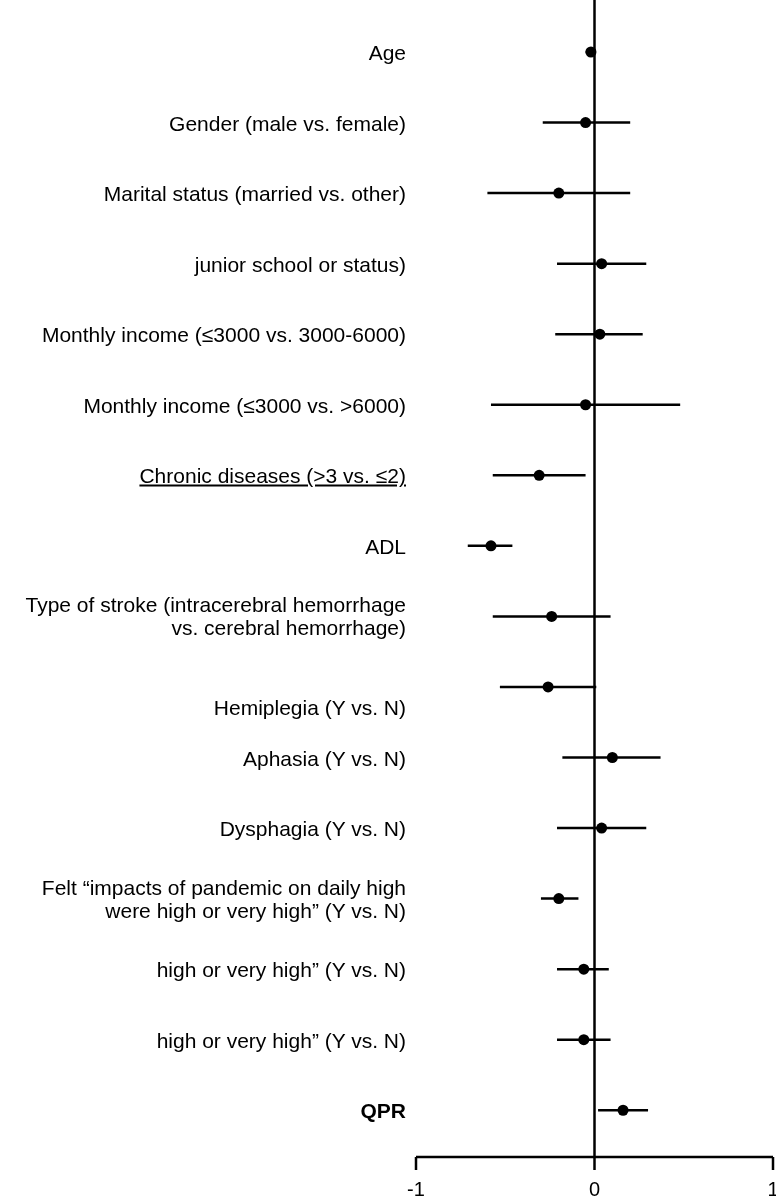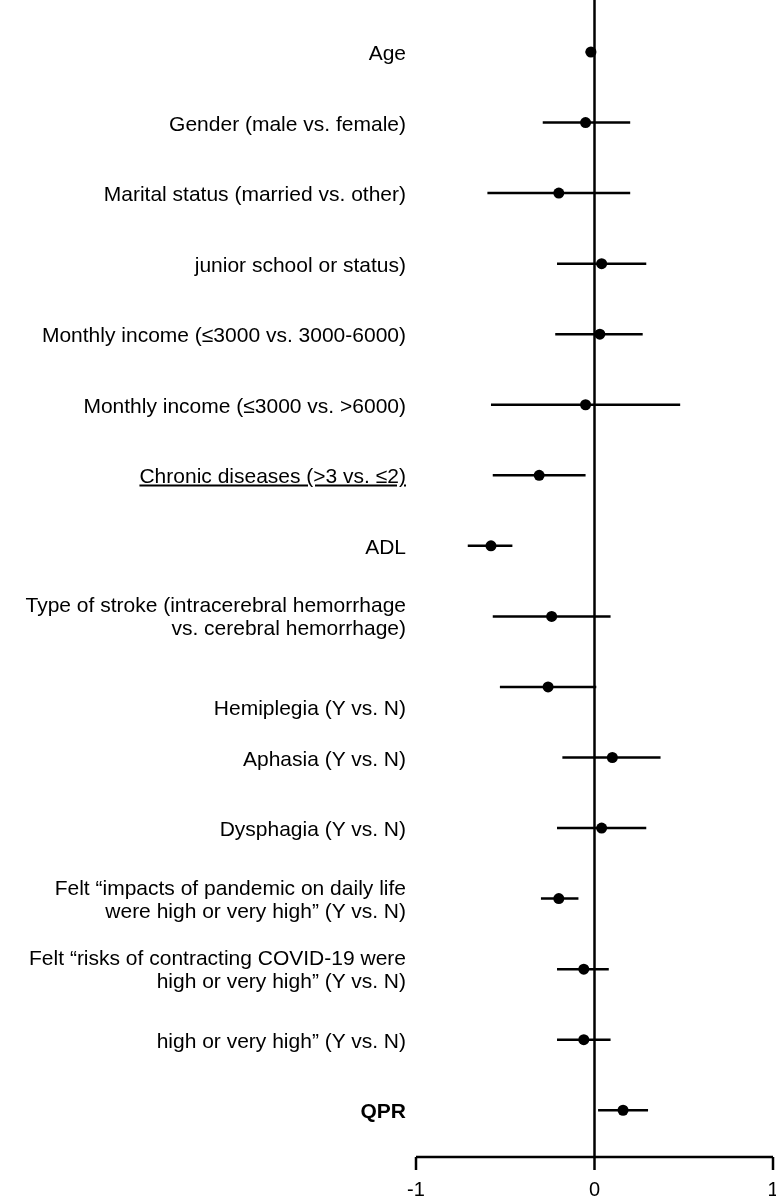--- a/index.html
+++ b/index.html
@@ -123,25 +123,24 @@
       <div class="label" style="top: 691px; margin-top: 16px;">
         <div>Hemiplegia (Y vs. N)</div>
       </div>
       <div class="label" style="top: 757.5px;">
         <div>Aphasia (Y vs. N)</div>
       </div>
       <div class="label" style="top: 828.05px;">
         <div>Dysphagia (Y vs. N)</div>
       </div>
       <div class="label" style="top: 898.6px;">
-        <div>Felt “impacts of pandemic on daily life</div>
+        <div>Felt “impacts of pandemic on daily high</div>
         <div>were high or very high” (Y vs. N)</div>
       </div>
       <div class="label" style="top: 969.15px;">
-        <div>Felt “risks of contracting COVID-19 were</div>
         <div>high or very high” (Y vs. N)</div>
       </div>
       <div class="label" style="top: 1039.7px;">
         <div>high or very high” (Y vs. N)</div>
       </div>
       <div class="label" style="top: 1110.25px; font-weight: bold;">
         <div>QPR</div>
       </div>
     </div>
   <div id="ticks">

